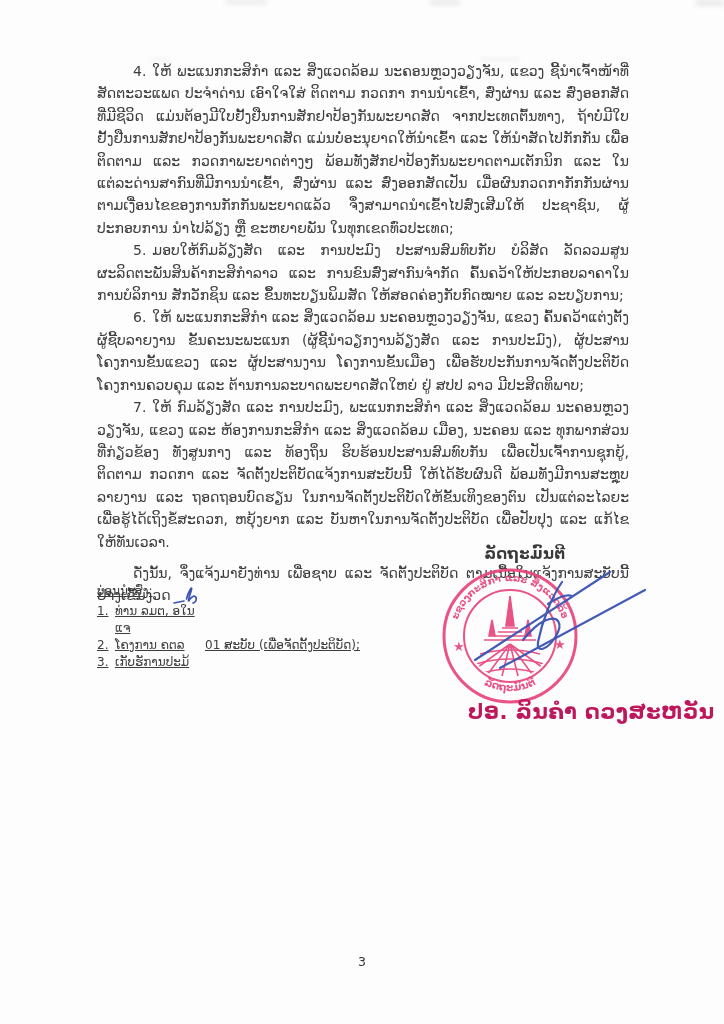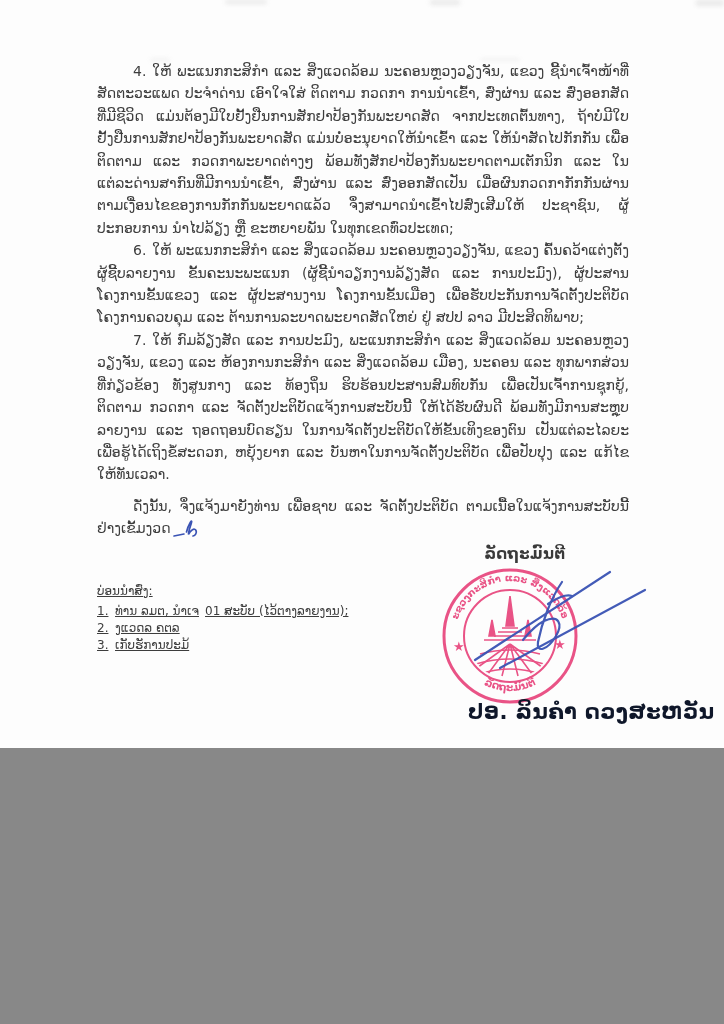--- a/index.html
+++ b/index.html
@@ -1,18 +1,18 @@
 <!DOCTYPE html>
 <html><head>
 <meta charset="utf-8">
 <style>
   html,body{margin:0;padding:0;background:#888;}
   .page{
     position:relative;
-    width:724px;height:748px;
+    width:724px;height:1024px;
     background:#fdfdfd;
     font-family:"DejaVu Sans",sans-serif;
     color:#3d3d3d;
     overflow:hidden;
     margin:0 auto;
   }
   
   .artifact{position:absolute;background:#e9e9e9;filter:blur(2px);border-radius:2px;}
 
   .body-text{
@@ -29,21 +29,21 @@
     position:absolute;left:455px;top:545px;width:140px;
     text-align:center;font-size:15px;font-weight:600;color:#3a3a3a;
     letter-spacing:.5px;
   }
 
   .stamp{position:absolute;left:440px;top:566px;opacity:.92;}
   .sig-overlay{position:absolute;left:430px;top:540px;pointer-events:none;}
 
   .minister-name{
     position:absolute;left:468px;top:700px;width:230px;
-    font-size:21px;font-weight:bold;color:#0f172a;
+    font-size:21px;font-weight:bold;color:#be185d;
     letter-spacing:.5px;white-space:nowrap;
   }
 
   .distribution{
     position:absolute;left:97px;top:583px;width:300px;
     font-size:12px;line-height:17px;color:#3d3d3d;text-decoration:underline;
   }
   .distribution .dist-header{margin-bottom:3px;}
   .dist-row{display:grid;grid-template-columns:16px 88px auto;column-gap:2px;}
 
@@ -58,20 +58,21 @@
 <div class="page">
 
   <div class="artifact" style="left:225px;top:0;width:42px;height:4px;"></div>
   <div class="artifact" style="left:430px;top:0;width:30px;height:5px;"></div>
   <div class="artifact" style="left:696px;top:0;width:28px;height:6px;"></div>
   <div class="artifact" style="left:150px;top:58px;width:20px;height:3px;opacity:.6;"></div>
   <div class="artifact" style="left:480px;top:58px;width:40px;height:3px;opacity:.6;"></div>
 
   <div class="body-text">
     <p><span class="para-num">4.</span><span>ໃຫ້ ພະແນກກະສິກຳ ແລະ ສິ່ງແວດລ້ອມ ນະຄອນຫຼວງວຽງຈັນ, ແຂວງ ຊີ້ນຳເຈົ້າໜ້າທີ່ສັດຕະວະແພດ ປະຈຳດ່ານ ເອົາໃຈໃສ່ ຕິດຕາມ ກວດກາ ການນຳເຂົ້າ, ສົ່ງຜ່ານ ແລະ ສົ່ງອອກສັດ ທີ່ມີຊີວິດ ແມ່ນຕ້ອງມີໃບຢັ້ງຢືນການສັກຢາປ້ອງກັນພະຍາດສັດ ຈາກປະເທດຕົ້ນທາງ, ຖ້າບໍ່ມີໃບຢັ້ງຢືນການສັກຢາປ້ອງກັນພະຍາດສັດ ແມ່ນບໍ່ອະນຸຍາດໃຫ້ນຳເຂົ້າ ແລະ ໃຫ້ນຳສັດໄປກັກກັນ ເພື່ອຕິດຕາມ ແລະ ກວດກາພະຍາດຕ່າງໆ ພ້ອມທັງສັກຢາປ້ອງກັນພະຍາດຕາມເຕັກນິກ ແລະ ໃນແຕ່ລະດ່ານສາກົນທີ່ມີການນຳເຂົ້າ, ສົ່ງຜ່ານ ແລະ ສົ່ງອອກສັດເປັນ ເມື່ອຜົນກວດກາກັກກັນຜ່ານຕາມເງື່ອນໄຂຂອງການກັກກັນພະຍາດແລ້ວ ຈຶ່ງສາມາດນຳເຂົ້າໄປສົ່ງເສີມໃຫ້ ປະຊາຊົນ, ຜູ້ປະກອບການ ນຳໄປລ້ຽງ ຫຼື ຂະຫຍາຍພັນ ໃນທຸກເຂດທົ່ວປະເທດ;</span></p>
+    <p><span class="para-num">5.</span><span>ມອບໃຫ້ກົມລ້ຽງສັດ ແລະ ການປະມົງ ປະສານສົມທົບກັບ ບໍລິສັດ ລັດລວມສູນຜະລິດຕະພັນສິນຄ້າກະສິກຳລາວ ແລະ ການຂົນສົ່ງສາກົນຈຳກັດ ຄົ້ນຄວ້າໃຫ້ປະກອບລາຄາໃນການບໍລິການ ສັກວັກຊິນ ແລະ ຂຶ້ນທະບຽນພິມສັດ ໃຫ້ສອດຄ່ອງກັບກົດໝາຍ ແລະ ລະບຽບການ;</span></p>
     <p><span class="para-num">6.</span><span>ໃຫ້ ພະແນກກະສິກຳ ແລະ ສິ່ງແວດລ້ອມ ນະຄອນຫຼວງວຽງຈັນ, ແຂວງ ຄົ້ນຄວ້າແຕ່ງຕັ້ງຜູ້ຊີ້ບລາຍງານ ຂັ້ນຄະນະພະແນກ (ຜູ້ຊີ້ນຳວຽກງານລ້ຽງສັດ ແລະ ການປະມົງ), ຜູ້ປະສານໂຄງການຂັ້ນແຂວງ ແລະ ຜູ້ປະສານງານ ໂຄງການຂັ້ນເມືອງ ເພື່ອຮັບປະກັນການຈັດຕັ້ງປະຕິບັດໂຄງການຄວບຄຸມ ແລະ ຕ້ານການລະບາດພະຍາດສັດໃຫຍ່ ຢູ່ ສປປ ລາວ ມີປະສິດທິພາບ;</span></p>
     <p><span class="para-num">7.</span><span>ໃຫ້ ກົມລ້ຽງສັດ ແລະ ການປະມົງ, ພະແນກກະສິກຳ ແລະ ສິ່ງແວດລ້ອມ ນະຄອນຫຼວງວຽງຈັນ, ແຂວງ ແລະ ຫ້ອງການກະສິກຳ ແລະ ສິ່ງແວດລ້ອມ ເມືອງ, ນະຄອນ ແລະ ທຸກພາກສ່ວນທີ່ກ່ຽວຂ້ອງ ທັງສູນກາງ ແລະ ທ້ອງຖິ່ນ ຮິບຮ້ອນປະສານສົມທົບກັນ ເພື່ອເປັນເຈົ້າການຊຸກຍູ້, ຕິດຕາມ ກວດກາ ແລະ ຈັດຕັ້ງປະຕິບັດແຈ້ງການສະບັບນີ້ ໃຫ້ໄດ້ຮັບຜົນດີ ພ້ອມທັງມີການສະຫຼຸບລາຍງານ ແລະ ຖອດຖອນບົດຮຽນ ໃນການຈັດຕັ້ງປະຕິບັດໃຫ້ຂັ້ນເທິງຂອງຕົນ ເປັນແຕ່ລະໄລຍະ ເພື່ອຮູ້ໄດ້ເຖິງຂໍ້ສະດວກ, ຫຍຸ້ງຍາກ ແລະ ບັນຫາໃນການຈັດຕັ້ງປະຕິບັດ ເພື່ອປັບປຸງ ແລະ ແກ້ໄຂ ໃຫ້ທັນເວລາ.</span></p>
     <p class="closing"><span>ດັ່ງນັ້ນ, ຈຶ່ງແຈ້ງມາຍັງທ່ານ ເພື່ອຊາບ ແລະ ຈັດຕັ້ງປະຕິບັດ ຕາມເນື້ອໃນແຈ້ງການສະບັບນີ້ຢ່າງເຂັ້ມງວດ</span><svg class="paraph-svg" width="28" height="22" viewBox="0 0 28 22">
       <path d="M1 19 L 11 17" stroke="#3a53b4" stroke-width="1.6" fill="none" stroke-linecap="round"></path>
       <path d="M13.5 15 C 15.5 7, 19.5 1.5, 18.5 5.5 C 17.5 9.5, 15.5 14, 15.5 17.5 C 17.5 13, 21.5 10.5, 23 13.5 C 24 15.5, 22.5 18.5, 20 19" stroke="#3a53b4" stroke-width="1.7" fill="none" stroke-linecap="round"></path>
     </svg></p>
   </div>
 
   <div class="minister-title">ລັດຖະມົນຕີ</div>
 
@@ -116,26 +117,26 @@
       <path d="M118 64 C 126 58, 136 54, 142 56"></path>
     </g>
   </svg>
 
   <div class="minister-name">ປອ. ລິນຄຳ ດວງສະຫວັນ</div>
 
   <div class="distribution">
     <div class="dist-header">ບ່ອນນຳສົ່ງ:</div>
     <div class="dist-row">
       <span>1.</span>
-      <span>ທ່ານ ລມຕ, ນຳເຈ</span>
-      <span>01 ສະບັບ (ໄວ້ຕາງລາຍງານ);</span>
+      <span>ທ່ານ ລມຕ, ອໃນແຈ</span>
     </div>
     <div class="dist-row">
       <span>2.</span>
-      <span>ງແວດລ ຄຕລ</span>
+      <span>ໂຄງການ ຄຕລ</span>
+      <span>01 ສະບັບ (ເພື່ອຈັດຕັ້ງປະຕິບັດ);</span>
     </div>
     <div class="dist-row">
       <span>3.</span>
       <span>ເກັບຮັການປະມ້</span>
     </div>
   </div>
 
   <div class="page-number">3</div>
 
 </div>

